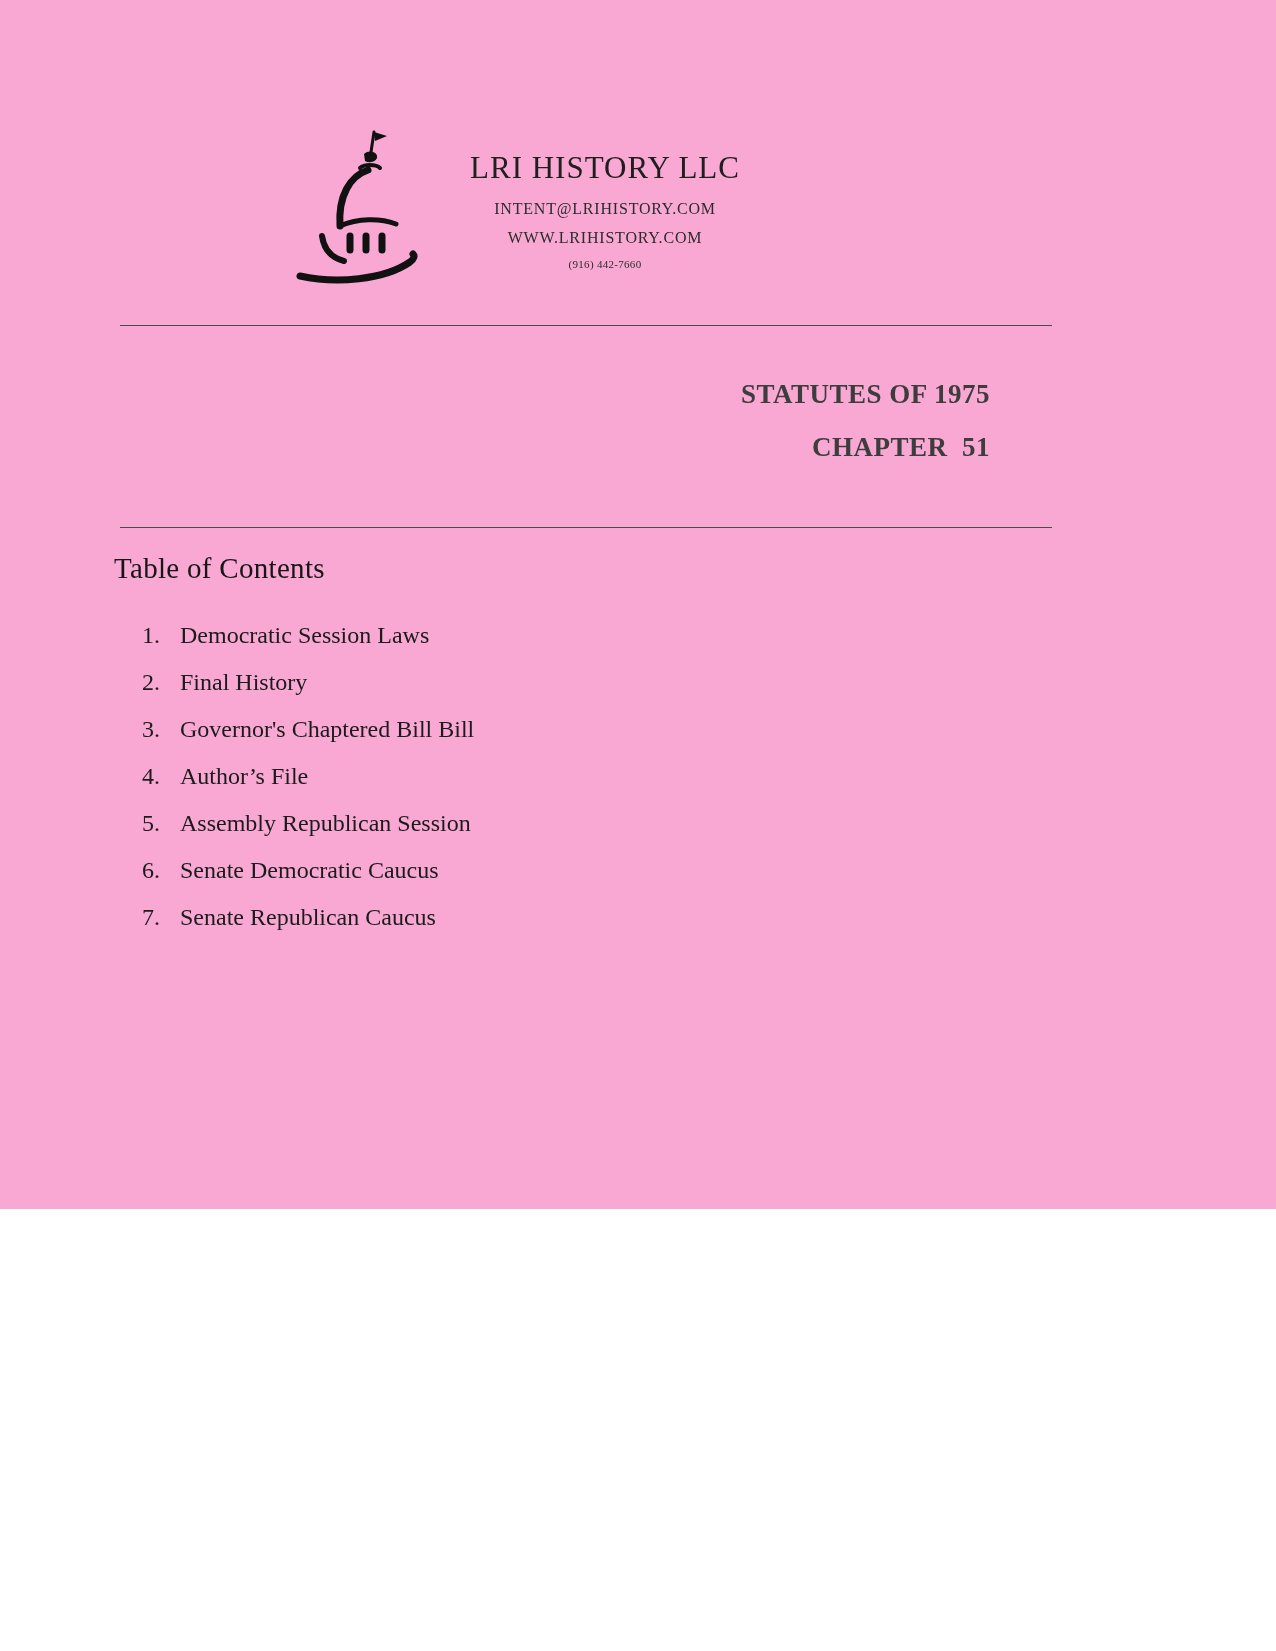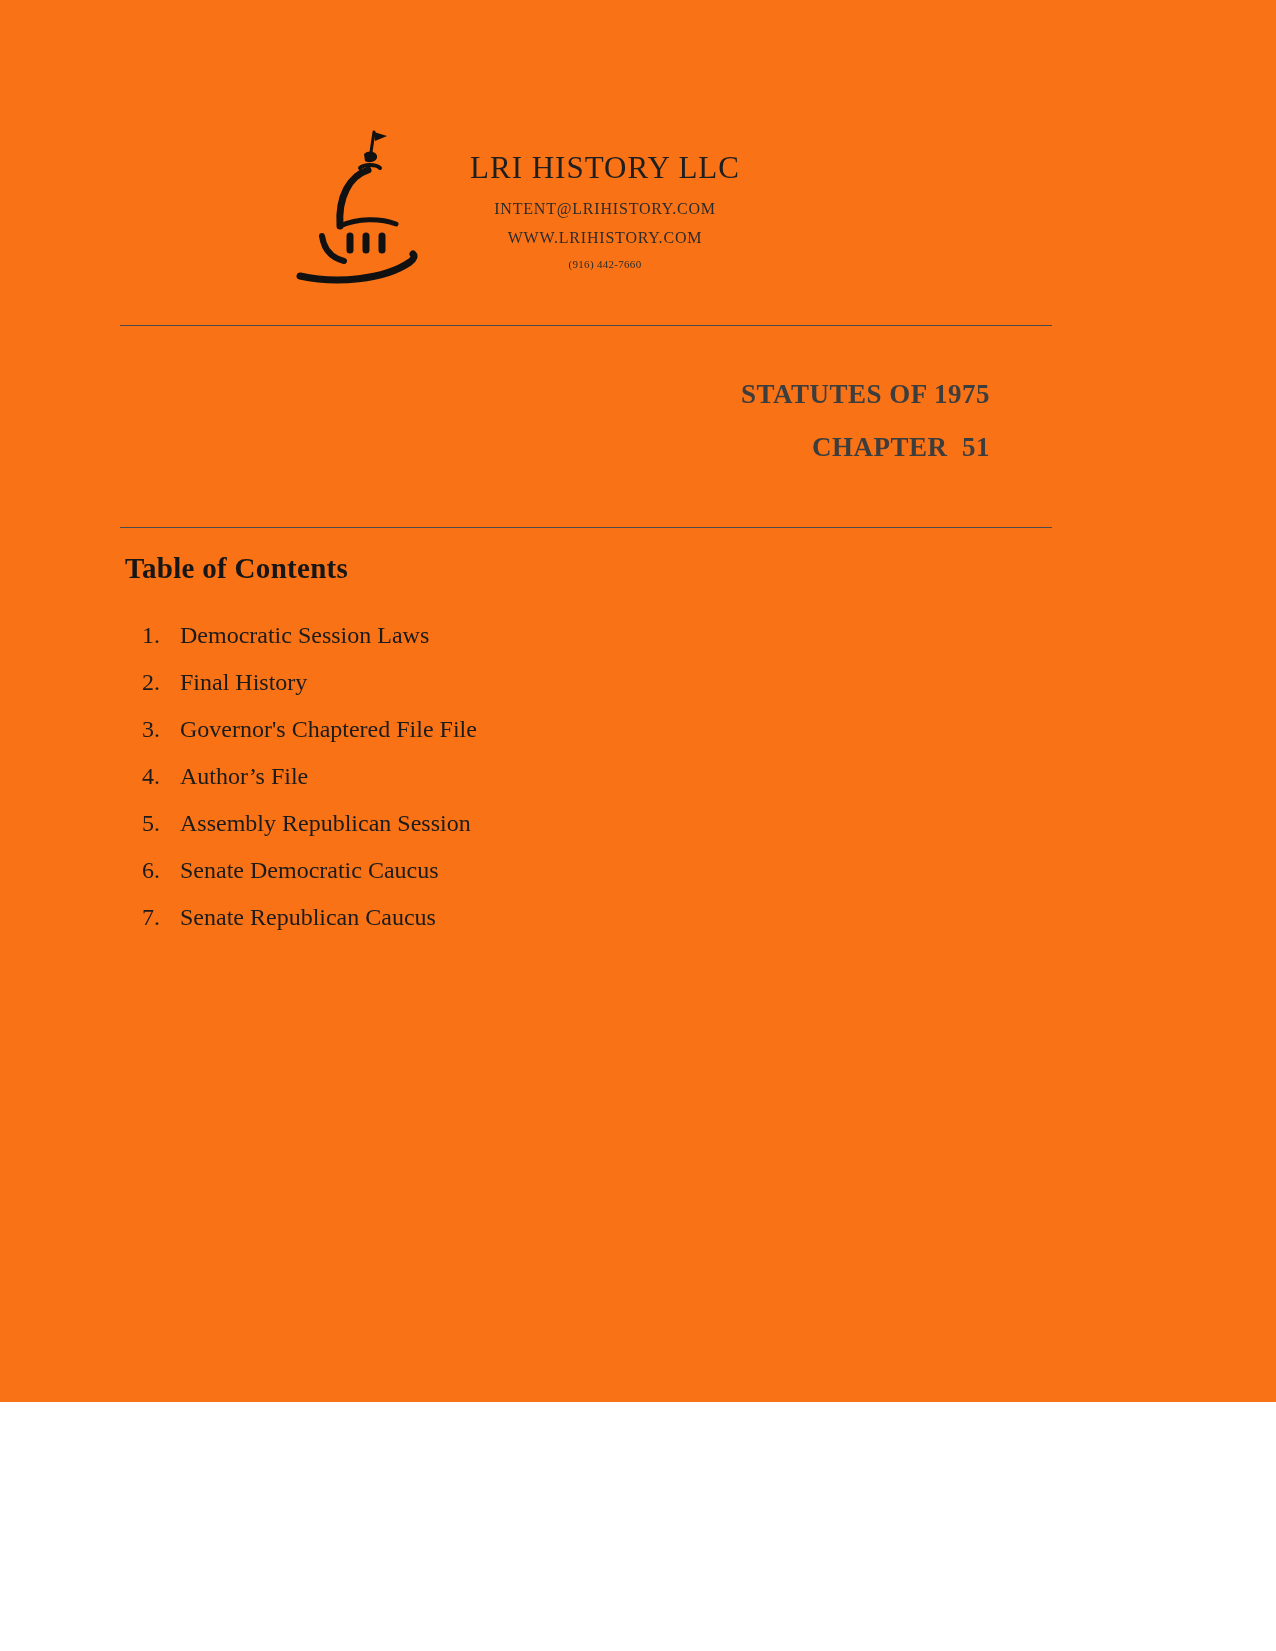--- a/index.html
+++ b/index.html
@@ -5,22 +5,22 @@
   html, body {
     margin: 0;
     padding: 0;
     background: #ffffff;
     font-family: "Liberation Serif", "DejaVu Serif", serif;
     color: #1b1b1b;
   }
   .page {
     position: relative;
     width: 1276px;
-    height: 1402px;
-    background: #f97316;
+    height: 1209px;
+    background: #f9a8d4;
     overflow: hidden;
   }
 
   
   .logo-wrap {
     position: absolute;
     left: 288px;
     top: 118px;
     width: 165px;
     height: 170px;
@@ -81,24 +81,23 @@
     white-space: pre;
     margin-top: 12px;
   }
 
   
   .toc-heading {
     position: absolute;
     left: 114px;
     top: 552px;
     font-size: 29px;
-    font-weight: 700;
+    font-weight: 400;
     color: #161616;
     letter-spacing: 0.3px;
-    margin-left: 11px;
   }
   .toc-list {
     position: absolute;
     left: 142px;
     top: 622px;
     list-style: none;
     margin: 0;
     padding: 0;
   }
   .toc-item {
@@ -165,21 +164,21 @@
     <li class="toc-item">
       <span class="toc-num">1.</span>
       <span class="toc-label">Democratic Session Laws</span>
     </li>
     <li class="toc-item">
       <span class="toc-num">2.</span>
       <span class="toc-label">Final History</span>
     </li>
     <li class="toc-item">
       <span class="toc-num">3.</span>
-      <span class="toc-label">Governor's Chaptered File File</span>
+      <span class="toc-label">Governor's Chaptered Bill Bill</span>
     </li>
     <li class="toc-item">
       <span class="toc-num">4.</span>
       <span class="toc-label">Author’s File</span>
     </li>
     <li class="toc-item">
       <span class="toc-num">5.</span>
       <span class="toc-label">Assembly Republican Session</span>
     </li>
     <li class="toc-item">

